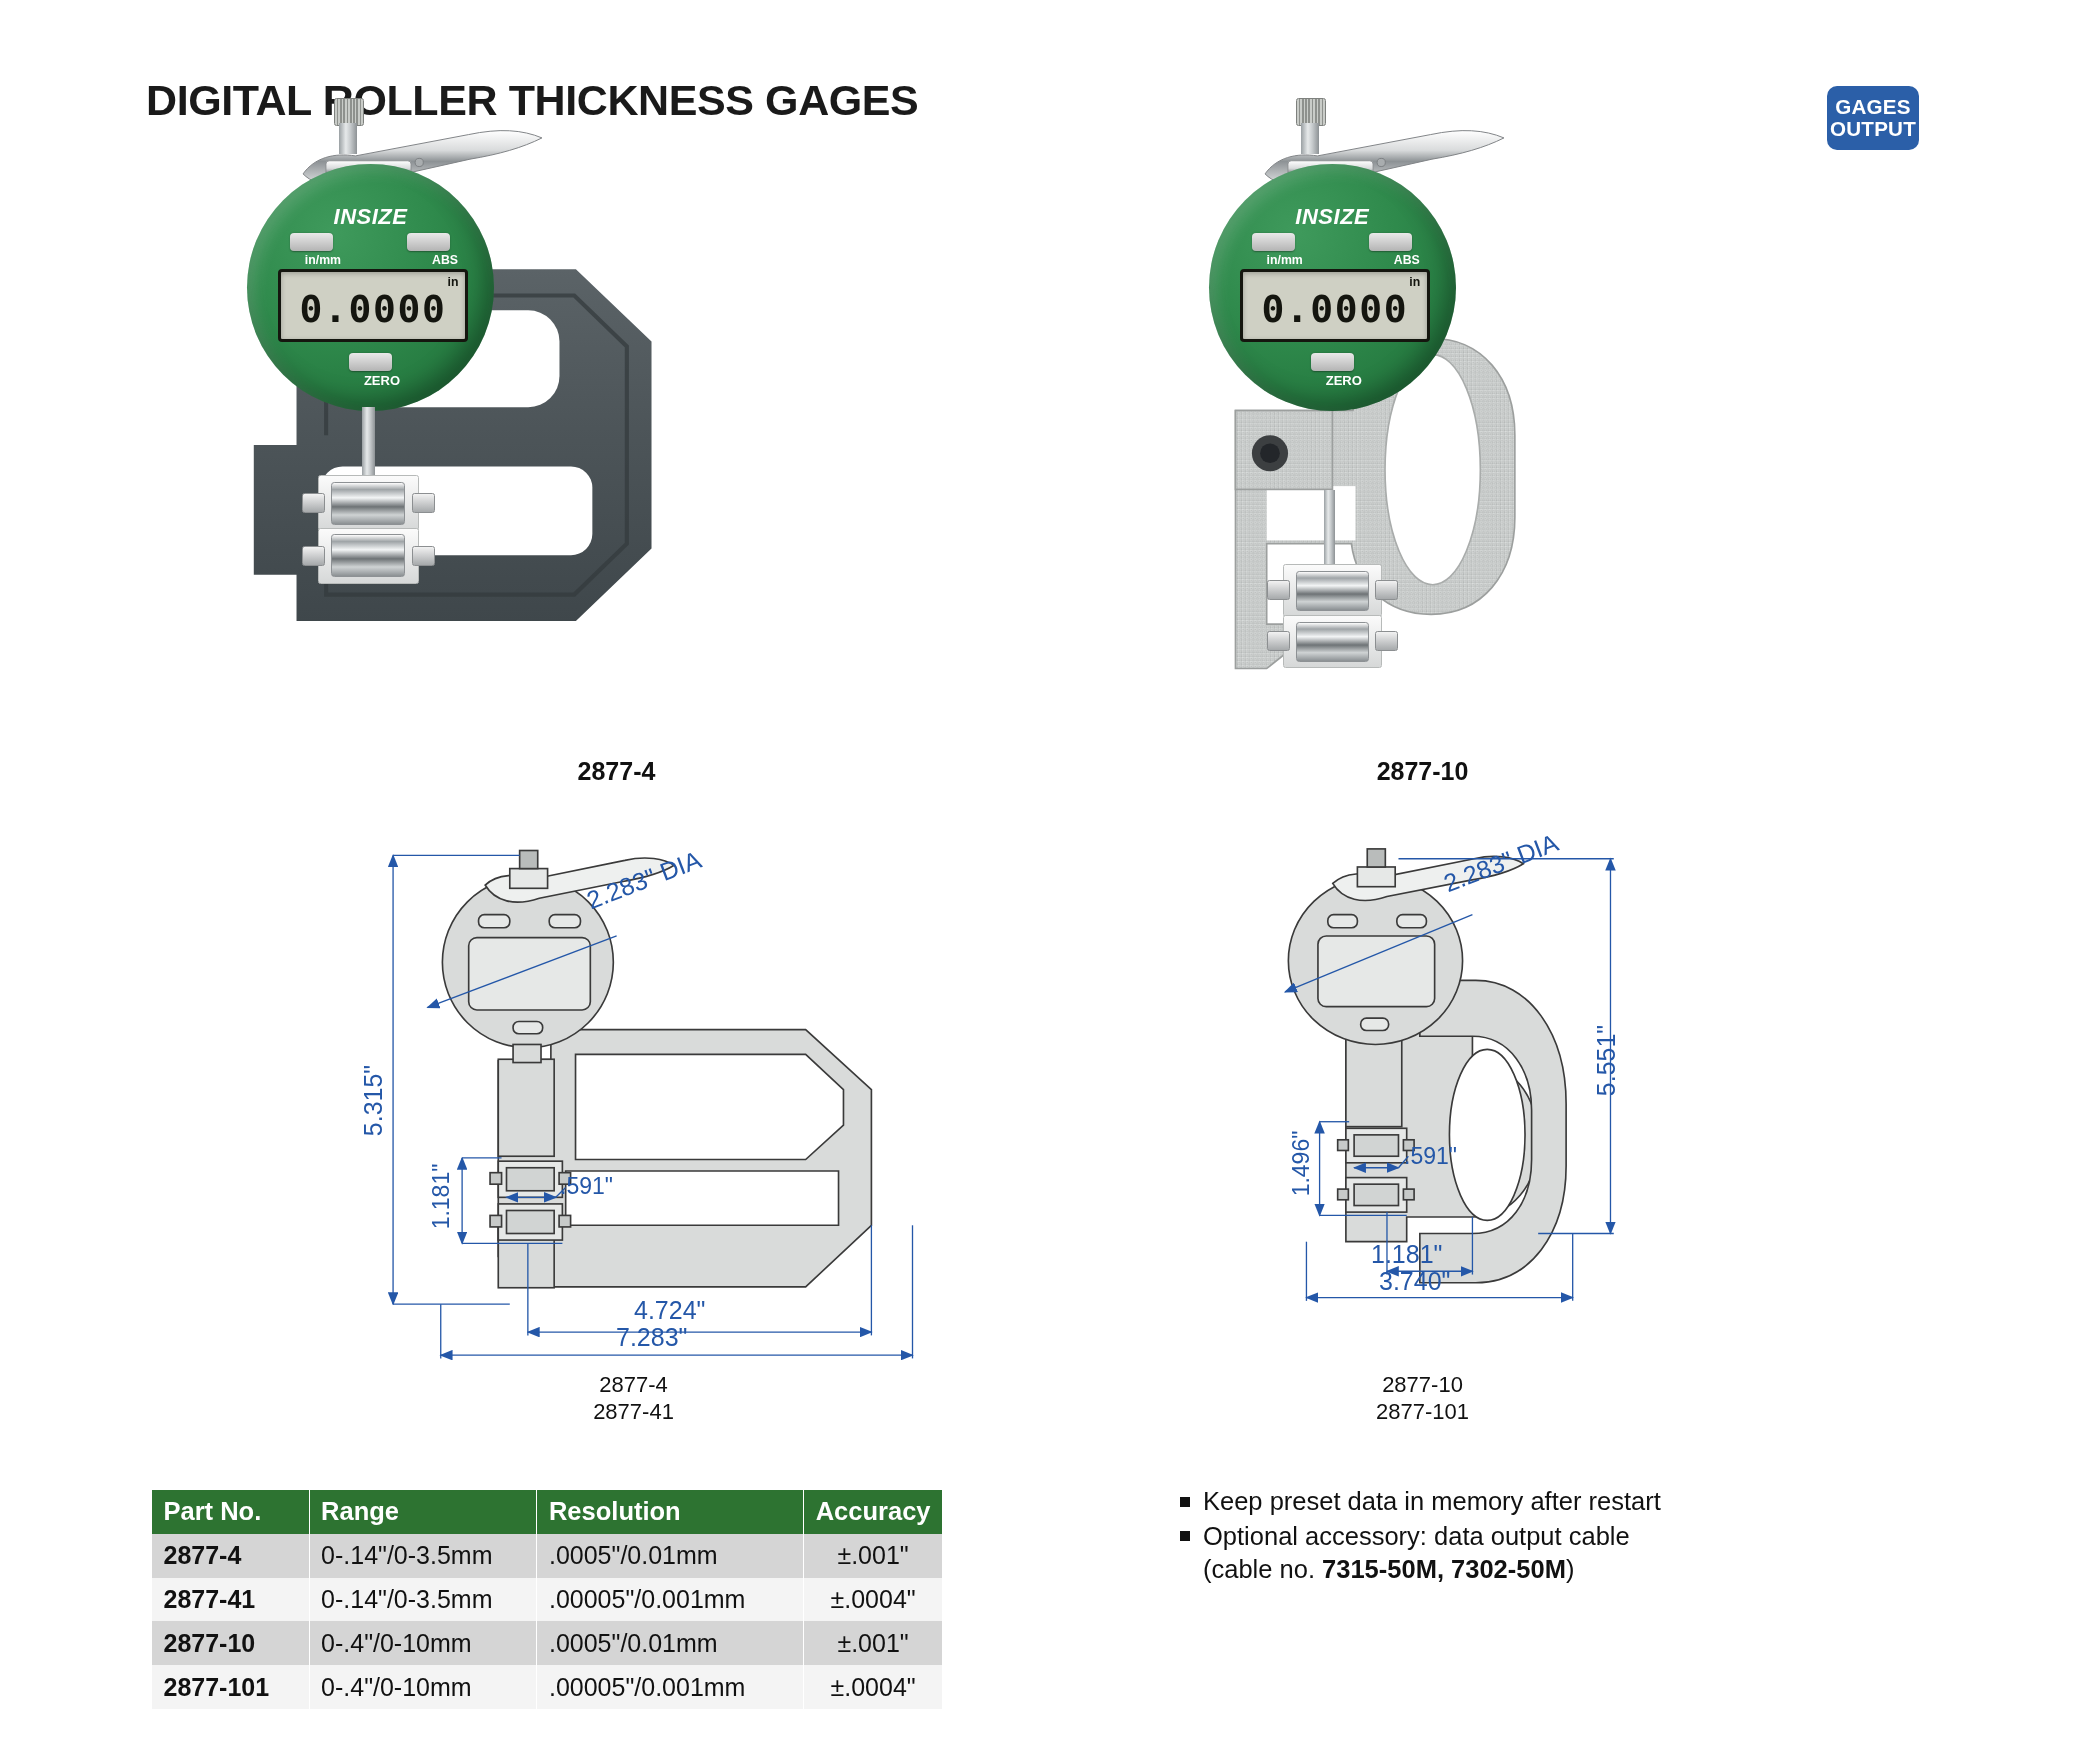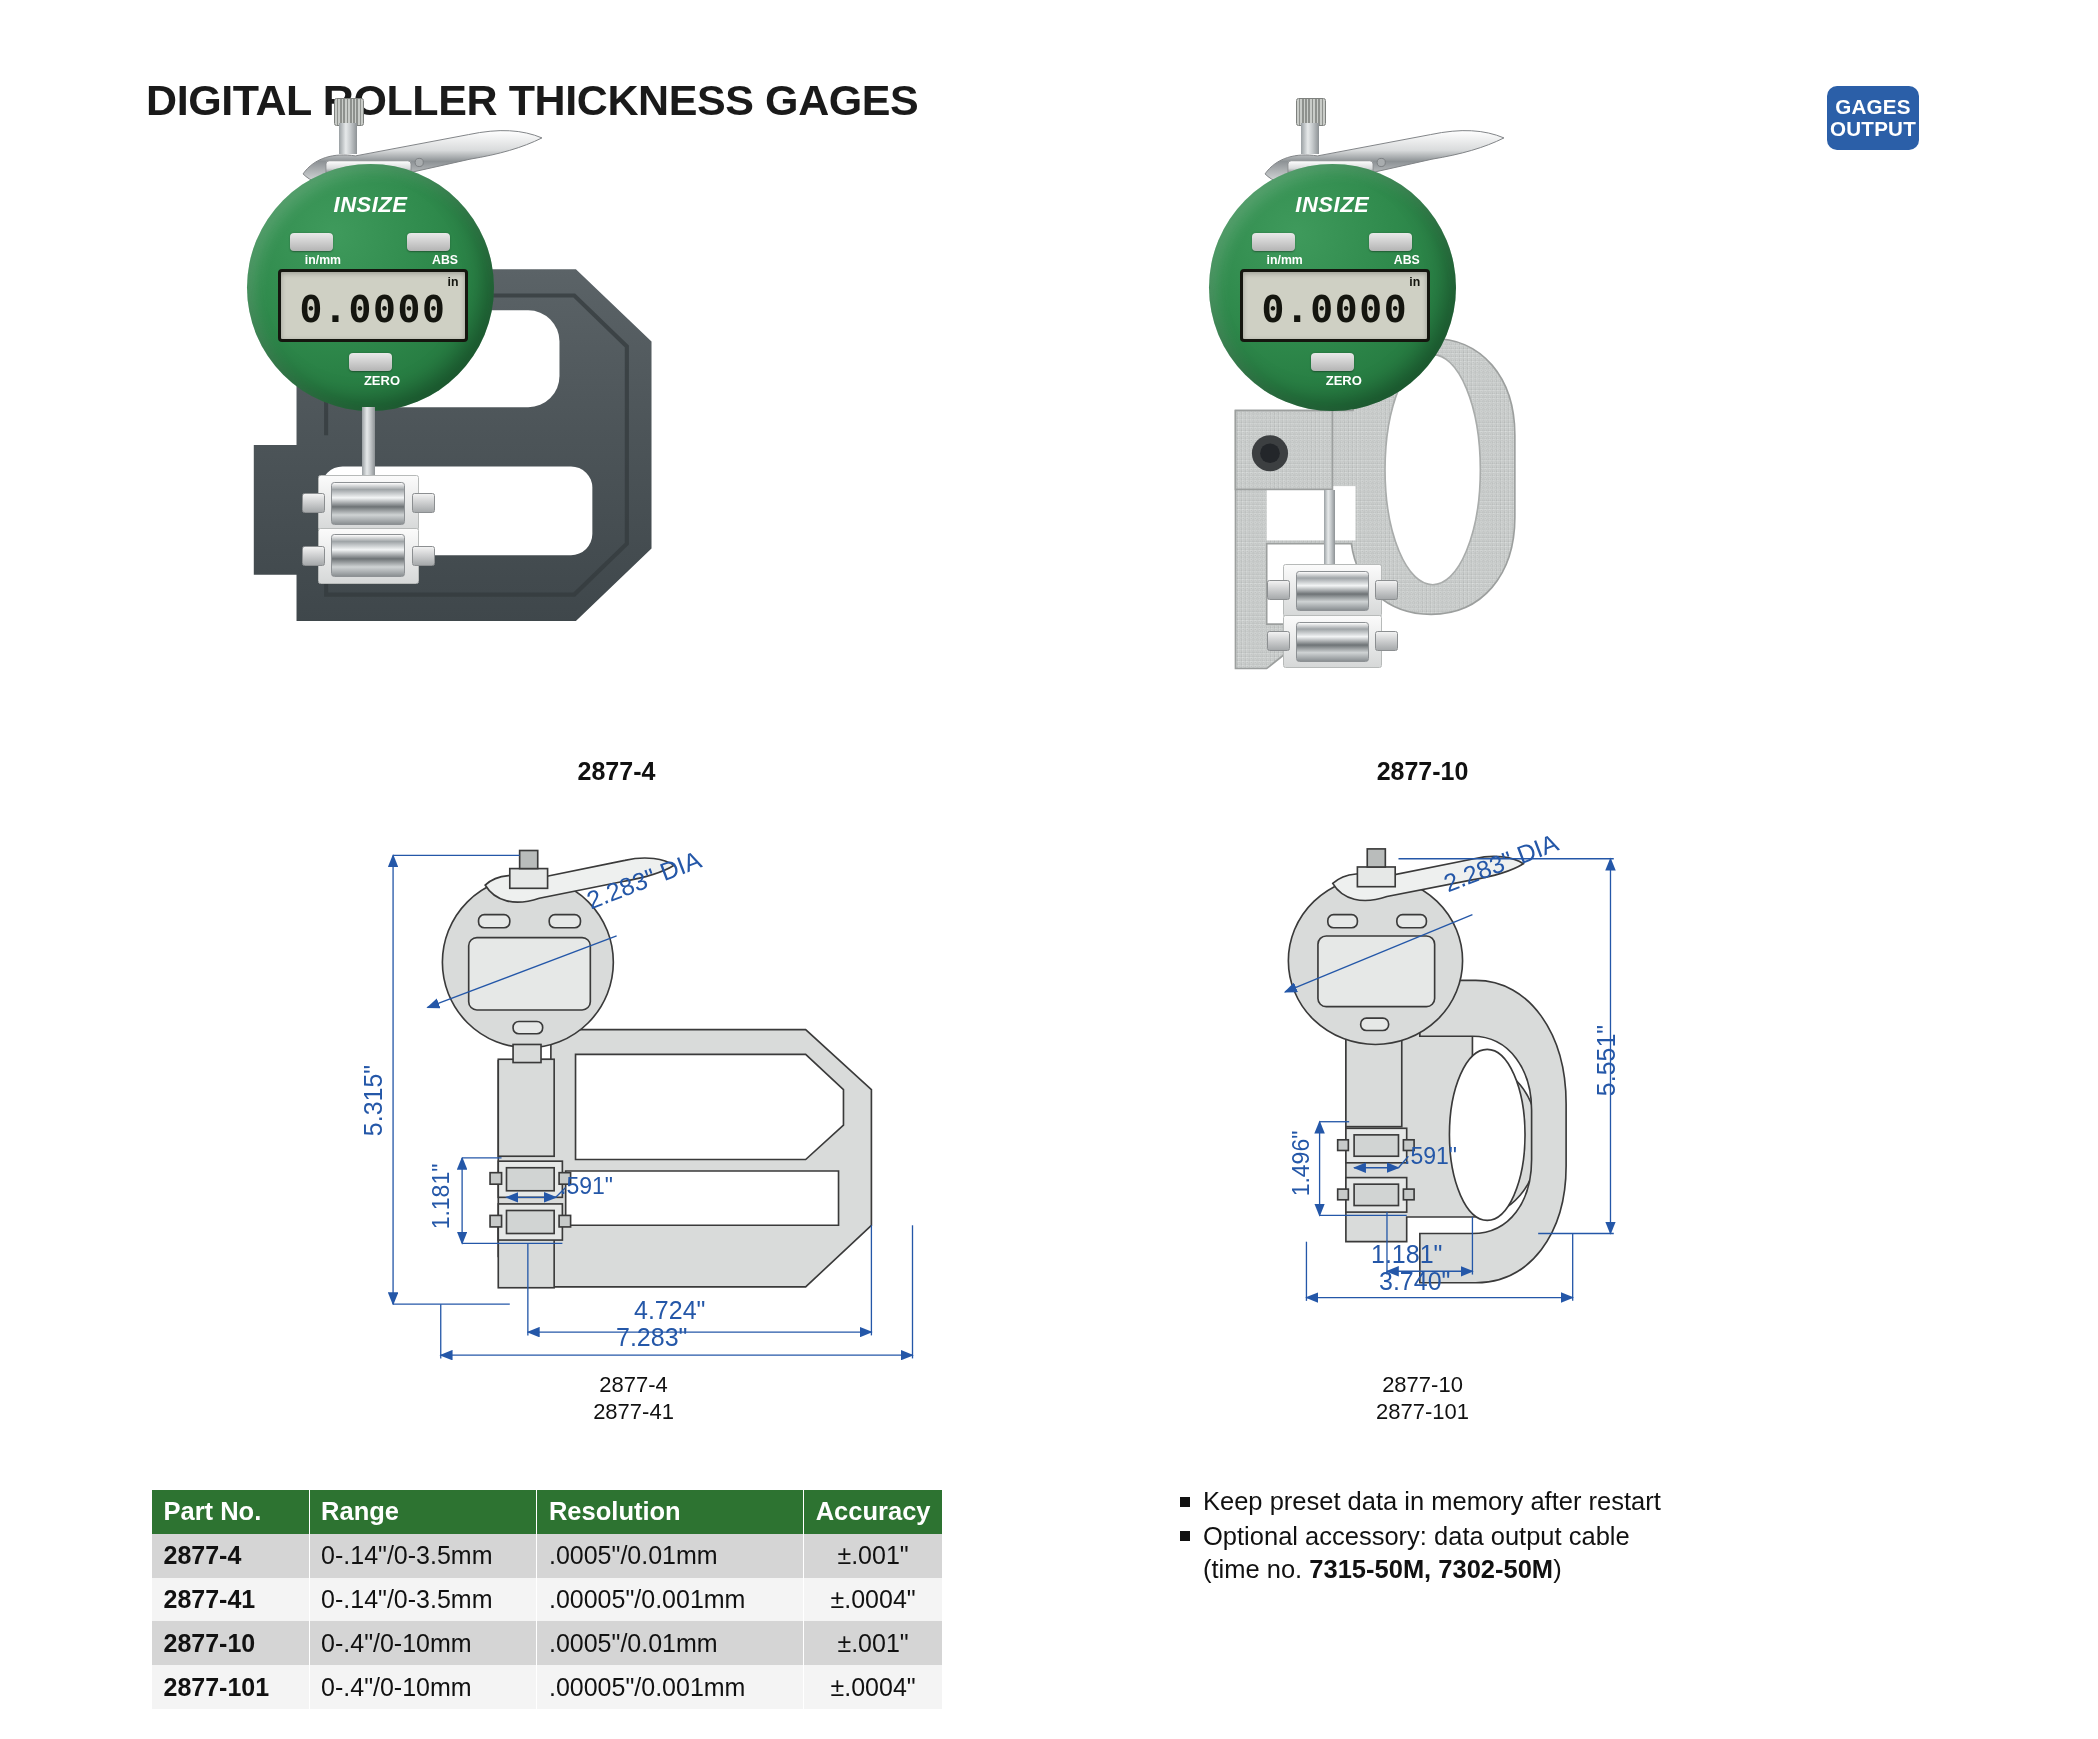--- a/index.html
+++ b/index.html
@@ -43,21 +43,21 @@
   #photo-2877-10{position:absolute;left:1217px;top:164px;width:576px;height:567px;}
 
   .gauge-head{position:absolute;}
   .dial-body{
     position:absolute;border-radius:50%;
     background:radial-gradient(circle at 35% 28%,#3f9a5c 0%,#2f8a4c 42%,#1d6c36 100%);
     box-shadow:inset -8.2px -10px 21.4px rgba(0,0,0,.30), inset 6.6px 6.6px 15px rgba(255,255,255,.18);
   }
   .dial-brand{
     position:absolute;left:0;width:100%;text-align:center;color:#fff;
-    font-weight:bold;font-style:italic;letter-spacing:0.5px;
+    font-weight:bold;font-style:italic;letter-spacing:0.5px;margin-top:12px;
   }
   .dial-btn{
     position:absolute;background:linear-gradient(#e9e9e9,#b4b4b4);
     border-radius:4.1px;box-shadow:0 0.8px 1.6px rgba(0,0,0,.35);
   }
   .dial-btn-label{position:absolute;color:#fff;font-weight:bold;text-align:right;}
   .lcd{
     position:absolute;background:#cfd0c4;border:3.3px solid #15160f;border-radius:4.1px;
     box-shadow:inset 0 1.6px 5px rgba(0,0,0,.25);
   }
@@ -474,16 +474,16 @@
     </tr>
   </tbody>
 </table>
 
 <div id="features">
   <div class="feat">
     <span>Keep preset data in memory after restart</span>
   </div>
   <div class="feat">
     <span>Optional accessory: data output cable</span><br>
-    <span>(time no. </span><b>7315-50M, 7302-50M</b><span>)</span>
+    <span>(cable no. </span><b>7315-50M, 7302-50M</b><span>)</span>
   </div>
 </div>
 
 
 </body></html>

